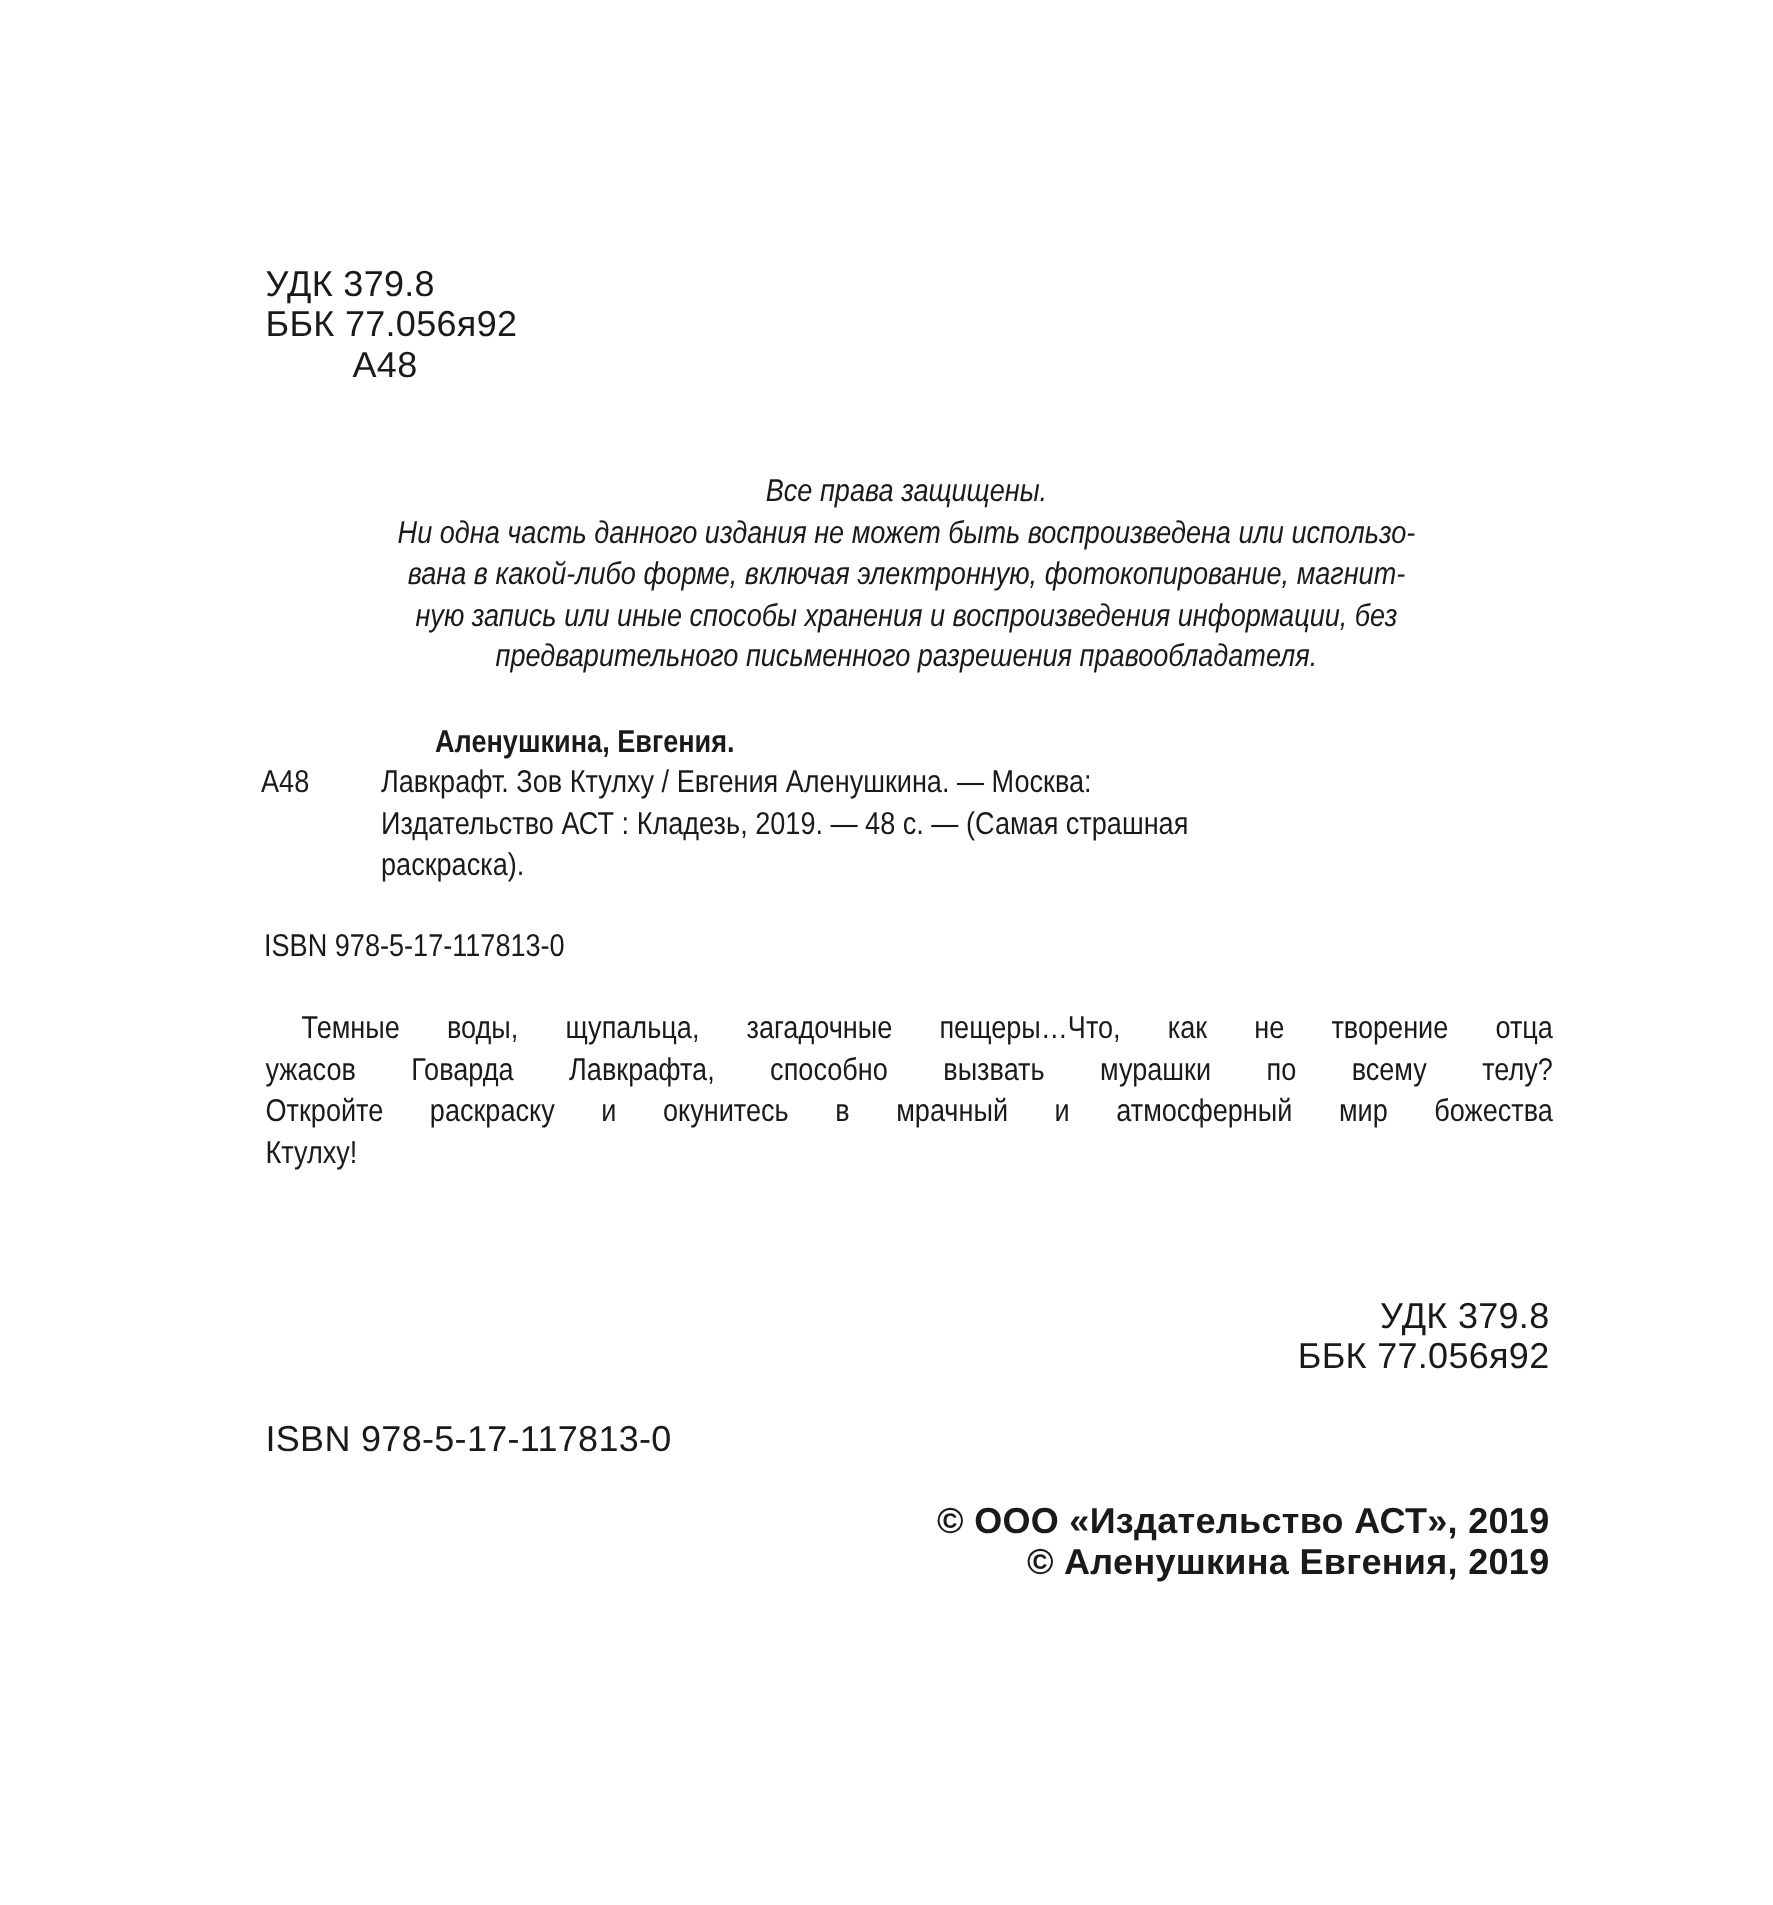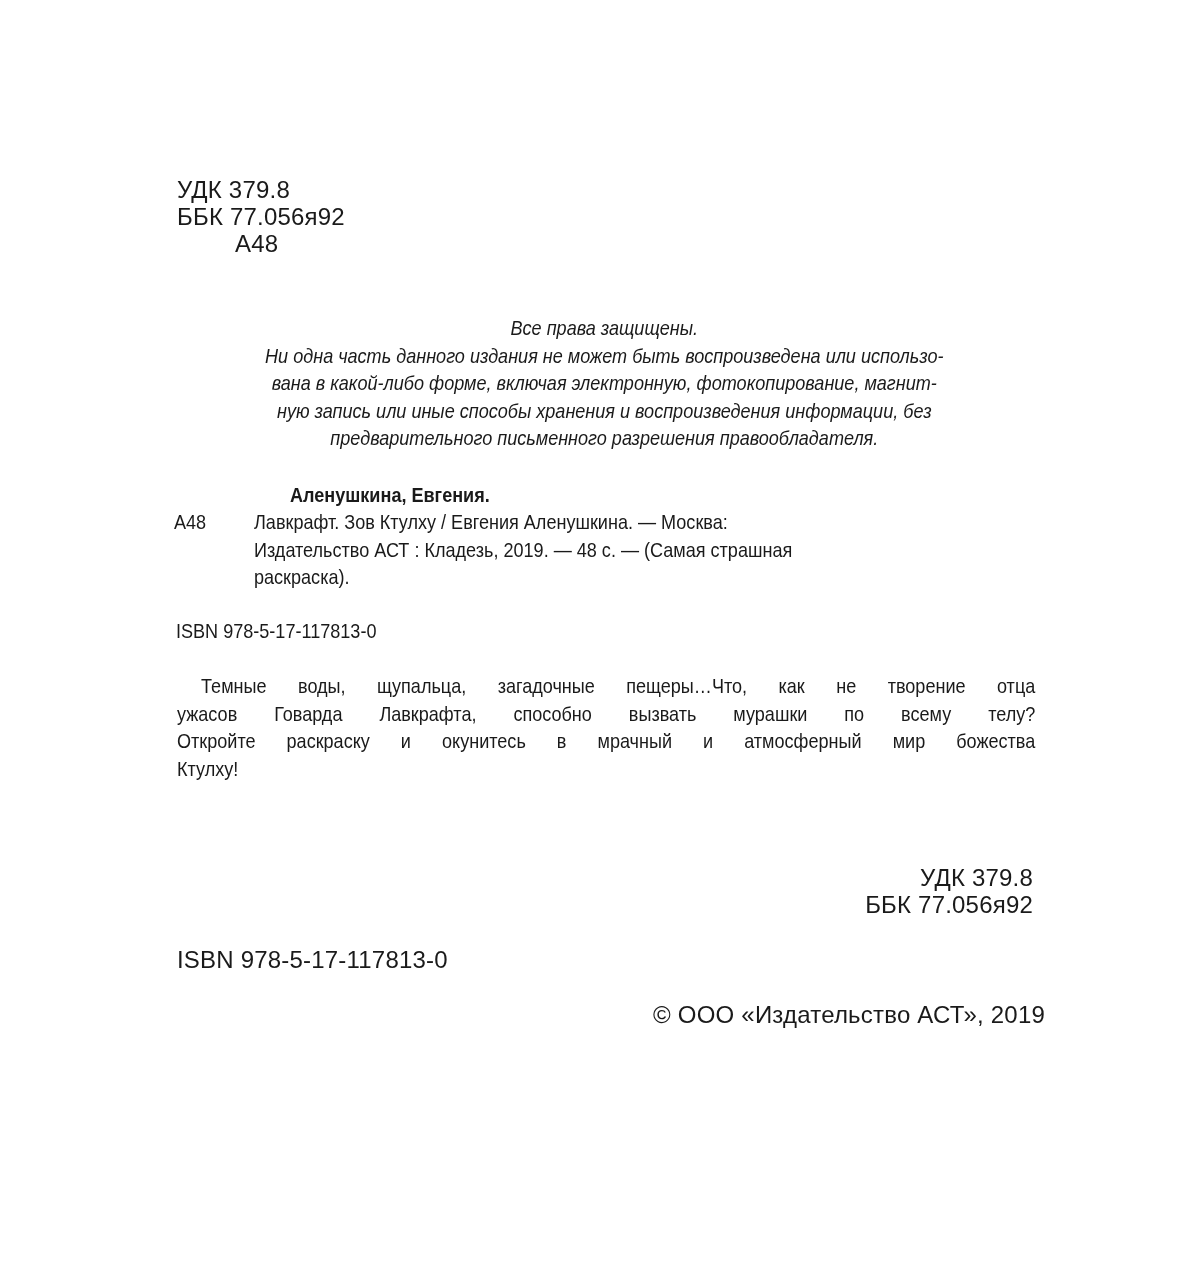--- a/index.html
+++ b/index.html
@@ -48,15 +48,16 @@
   <p class="last">Ктулху!</p>
 </div>
 
 <div class="abs wide right" style="right:149px; top:864px;">
   <div>УДК 379.8</div>
   <div>ББК 77.056я92</div>
 </div>
 
 <div class="abs wide" style="left:177px; top:946px;">ISBN 978-5-17-117813-0</div>
 
-<div class="abs wide right" style="right:137px; top:1001px;">
+<div class="abs wide right" style="right:149px; top:1001px;font-weight:bold;">
   <div>© ООО «Издательство АСТ», 2019</div>
+  <div>© Аленушкина Евгения, 2019</div>
 </div>
 
 </body></html>

